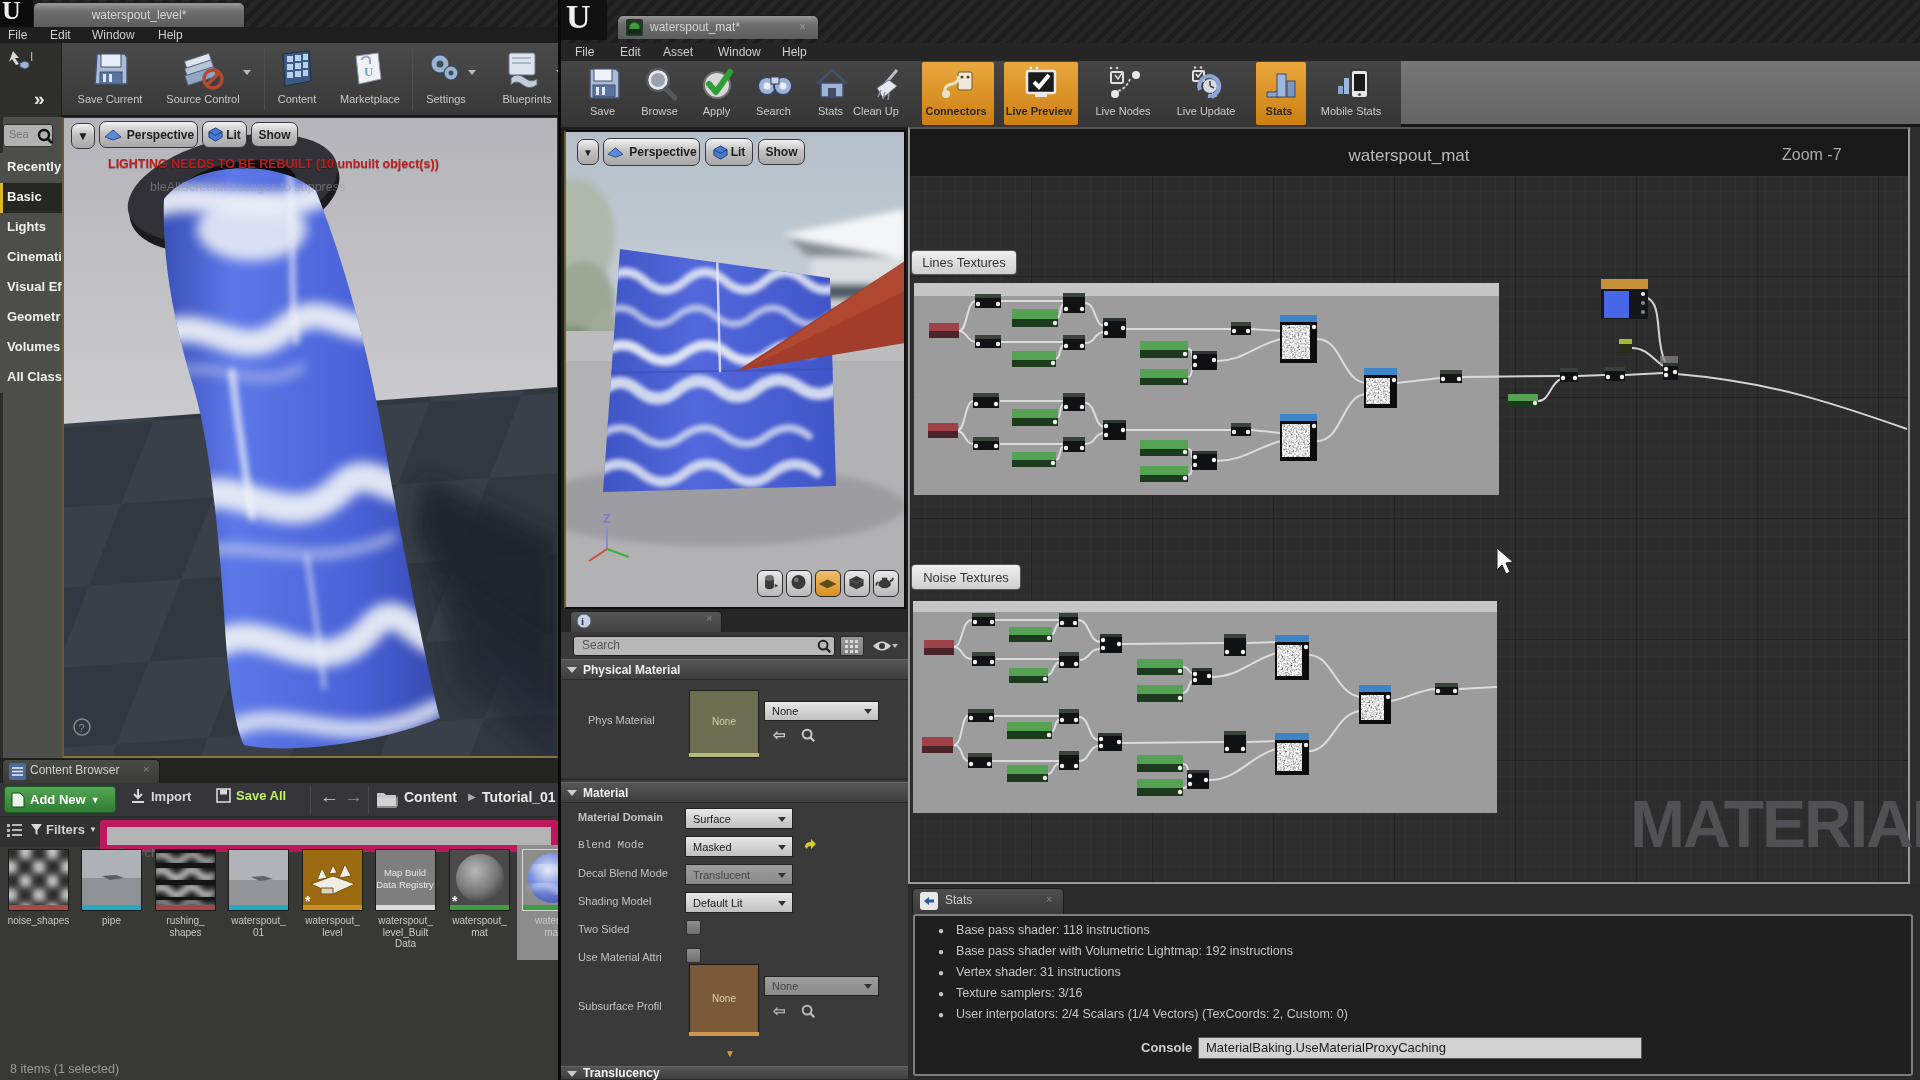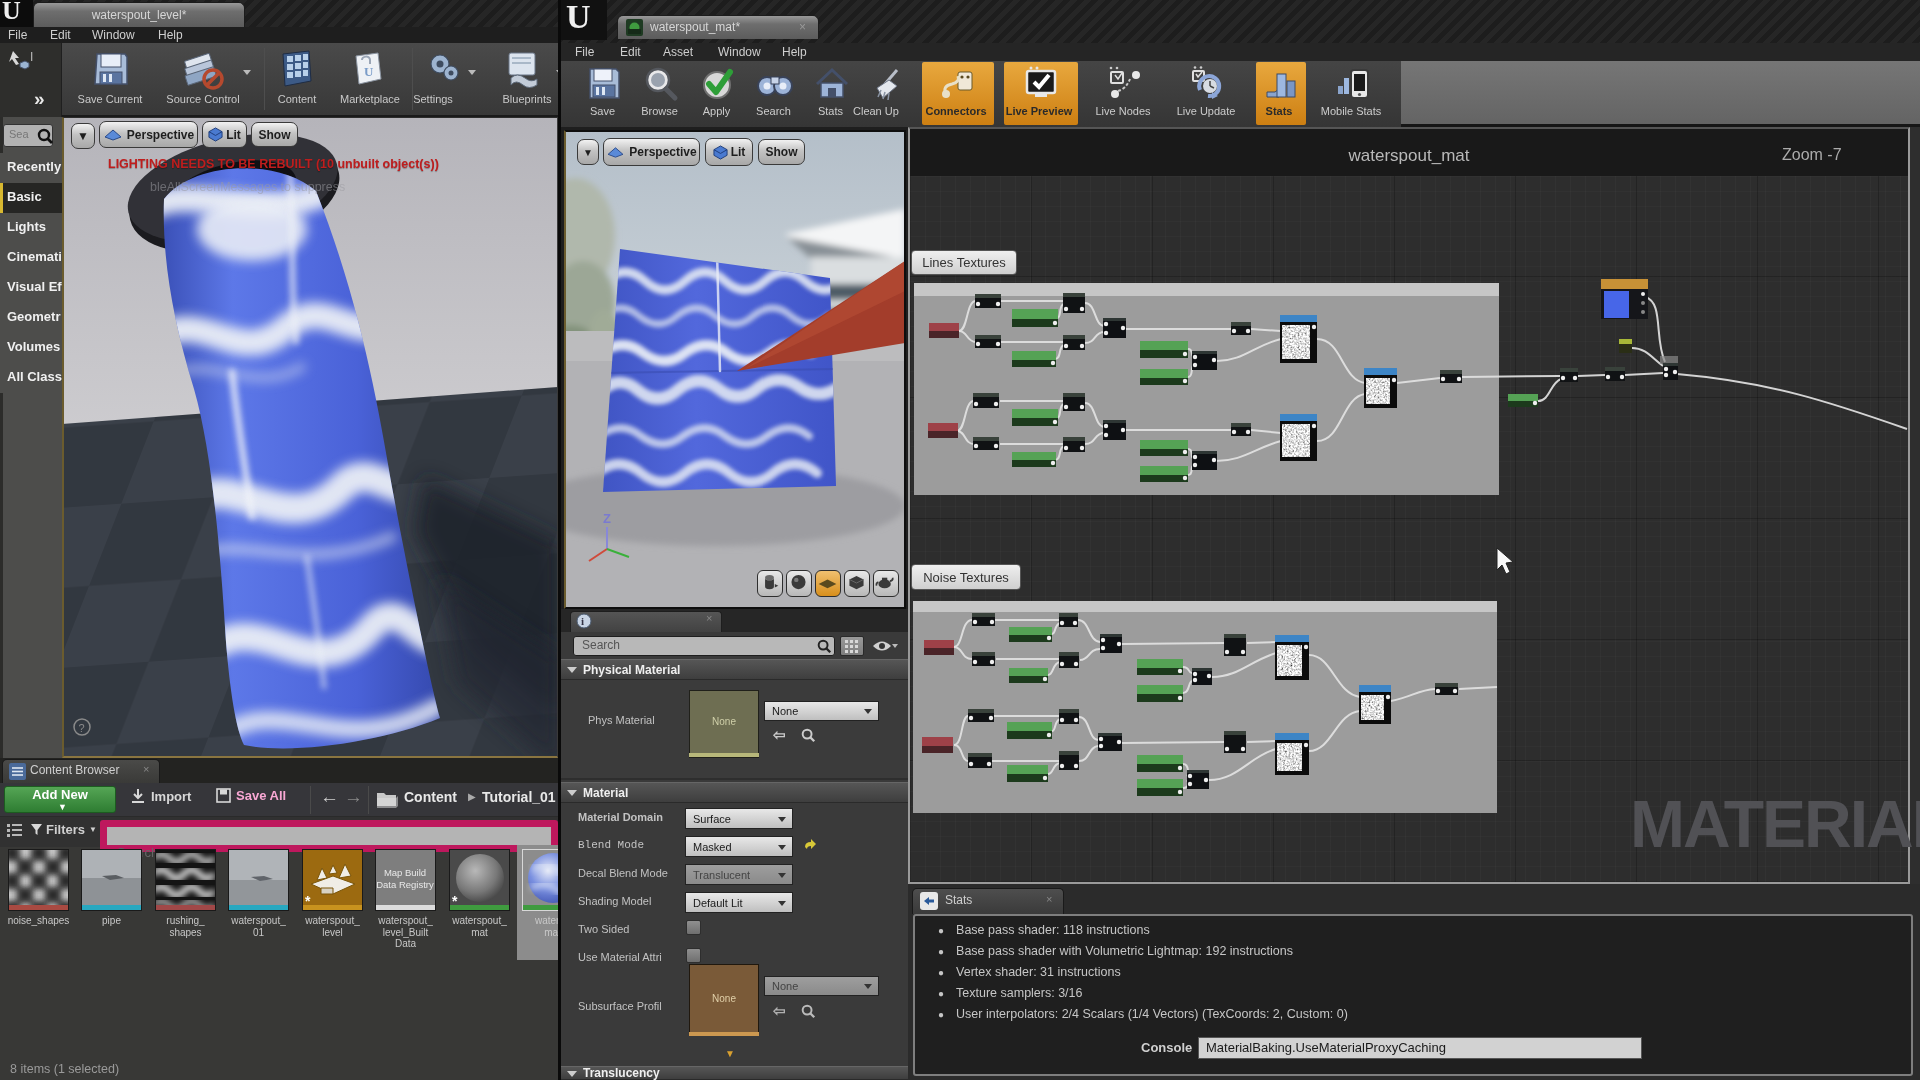--- a/index.html
+++ b/index.html
@@ -81,21 +81,21 @@
 <div class="ab tbtn" style="left:330px;top:93px;width:80px;">Marketplace</div>
 <div class="ab" style="left:412px;top:48px;width:1px;height:62px;background:#2a2a2a;border-right:1px solid #4e4e4e;"></div>
 <svg class="ab" style="left:424px;top:48px;" width="40" height="42" viewBox="0 0 40 42">
 <g fill="#9db4d0" stroke="#3e4c60" stroke-width="1.2">
 <circle cx="16" cy="16" r="9"></circle>
       <circle cx="27" cy="25" r="7"></circle>
 </g>
 <circle cx="16" cy="16" r="3.5" fill="#3e4c60"></circle>
     <circle cx="27" cy="25" r="2.5" fill="#3e4c60"></circle>
 </svg>
-<div class="ab tbtn" style="left:402px;top:93px;width:62px;">Settings</div>
+<div class="ab tbtn" style="left:415px;top:93px;width:62px;">Settings</div>
 <div class="ab" style="left:468px;top:70px;border:4px solid transparent;border-top:5px solid #bbb;"></div>
 <svg class="ab" style="left:503px;top:48px;" width="42" height="42" viewBox="0 0 42 42">
 <rect x="6" y="5" width="26" height="22" rx="2" fill="#dce4ee" stroke="#6a7688"></rect>
 <line x1="9" y1="10" x2="28" y2="10" stroke="#9ab" stroke-width="1.5"></line>
 <line x1="9" y1="15" x2="28" y2="15" stroke="#9ab" stroke-width="1.5"></line>
 <path d="M8 30 q6 -6 14 0 q6 5 12 1 l0 6 q-8 5 -14 0 q-7 -6 -12 0 z" fill="#c3ccd8" stroke="#5c6878"></path>
 </svg>
 <div class="ab tbtn" style="left:494px;top:93px;width:66px;">Blueprints</div>
 <div class="ab" style="left:556px;top:70px;border:4px solid transparent;border-top:5px solid #bbb;"></div>
 <div class="ab" style="left:0;top:117px;width:62px;height:641px;background:#4d4d4b;"></div>
@@ -202,29 +202,29 @@
     <rect width="17" height="17" rx="2" fill="#4a6a9a"></rect>
     <g stroke="#dfe8f2" stroke-width="1.6">
       <line x1="3" y1="5" x2="14" y2="5"></line>
       <line x1="3" y1="8.5" x2="14" y2="8.5"></line>
       <line x1="3" y1="12" x2="14" y2="12"></line>
     </g>
   </svg>
 <div class="ab" style="left:30px;top:763px;color:#cfcfcf;font-size:12px;">Content Browser</div>
 <div class="ab" style="left:143px;top:763px;color:#888;font-size:11px;">×</div>
 <div class="ab" style="left:0;top:783px;width:558px;height:34px;background:#36363a;border-bottom:1px solid #2a2a2a;"></div>
-<div class="ab" style="left:4px;top:786px;width:112px;height:27px;background:linear-gradient(#55a555,#2e7d32);border:1px solid #1c5c20;border-radius:3px;color:#fff;font-weight:bold;font-size:13px;display:flex;align-items:center;flex-direction:column;">
+<div class="ab" style="left:4px;top:786px;width:112px;height:27px;background:linear-gradient(#55a555,#2e7d32);border:1px solid #1c5c20;border-radius:3px;color:#fff;font-weight:bold;font-size:13px;display:flex;align-items:center;">
 <svg width="14" height="16" viewBox="0 0 14 16" style="margin:0 5px 0 6px;">
       <path d="M1 1 h8 l4 4 v10 h-12 z" fill="#e8f4e8" stroke="#1a4a1e"></path>
     </svg>Add New <span style="margin-left:5px;font-size:9px;">▼</span></div>
 <div class="ab" style="left:130px;top:788px;color:#d8d8d8;font-weight:bold;font-size:13px;display:flex;align-items:center;"><svg width="16" height="16" viewBox="0 0 16 16" style="margin-right:5px;">
       <path d="M8 1 v8 M4 6 l4 4 l4 -4" fill="none" stroke="#d8d8d8" stroke-width="2"></path>
       <path d="M2 13 h12 v2 h-12 z" fill="#d8d8d8"></path>
     </svg>Import</div>
-<div class="ab" style="left:216px;top:788px;color:#f9a8d4;font-weight:bold;font-size:13px;display:flex;align-items:center;"><svg width="15" height="15" viewBox="0 0 15 15" style="margin-right:5px;">
+<div class="ab" style="left:216px;top:788px;color:#bef264;font-weight:bold;font-size:13px;display:flex;align-items:center;"><svg width="15" height="15" viewBox="0 0 15 15" style="margin-right:5px;">
       <rect x="1" y="1" width="13" height="13" fill="none" stroke="#d8d8d8" stroke-width="1.6"></rect>
       <rect x="4" y="1.5" width="7" height="5" fill="#d8d8d8"></rect>
     </svg>Save All</div>
 <div class="ab" style="left:310px;top:786px;width:1px;height:28px;background:#222;border-right:1px solid #4a4a4a;"></div>
 <div class="ab" style="left:320px;top:786px;color:#d0d0d0;font-size:19px;font-weight:bold;">←</div>
 <div class="ab" style="left:344px;top:786px;color:#8a8a8a;font-size:19px;font-weight:bold;">→</div>
 <div class="ab" style="left:368px;top:786px;width:1px;height:28px;background:#222;border-right:1px solid #4a4a4a;"></div>
 <svg class="ab" style="left:376px;top:790px;" width="22" height="18" viewBox="0 0 22 18">
     <path d="M1 3 h7 l2 2 h10 v11 h-19 z" fill="#c8c8c8"></path>
     <path d="M1 8 h19 l2 -2 v10 l-2 2 h-19 z" fill="#e0e0e0" opacity="0.5"></path>

